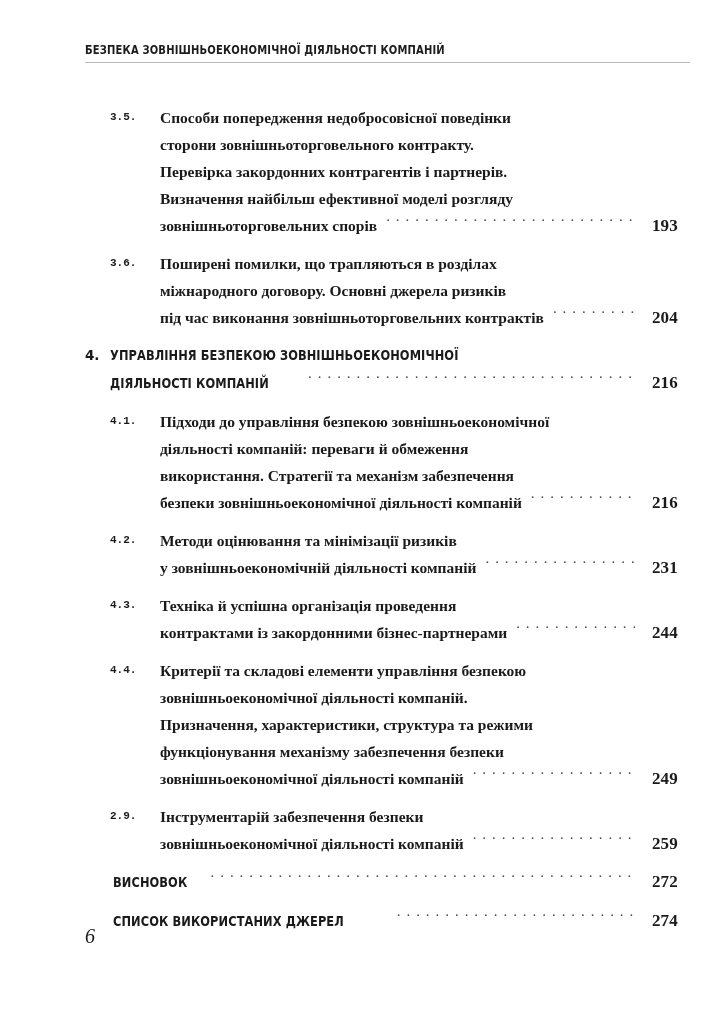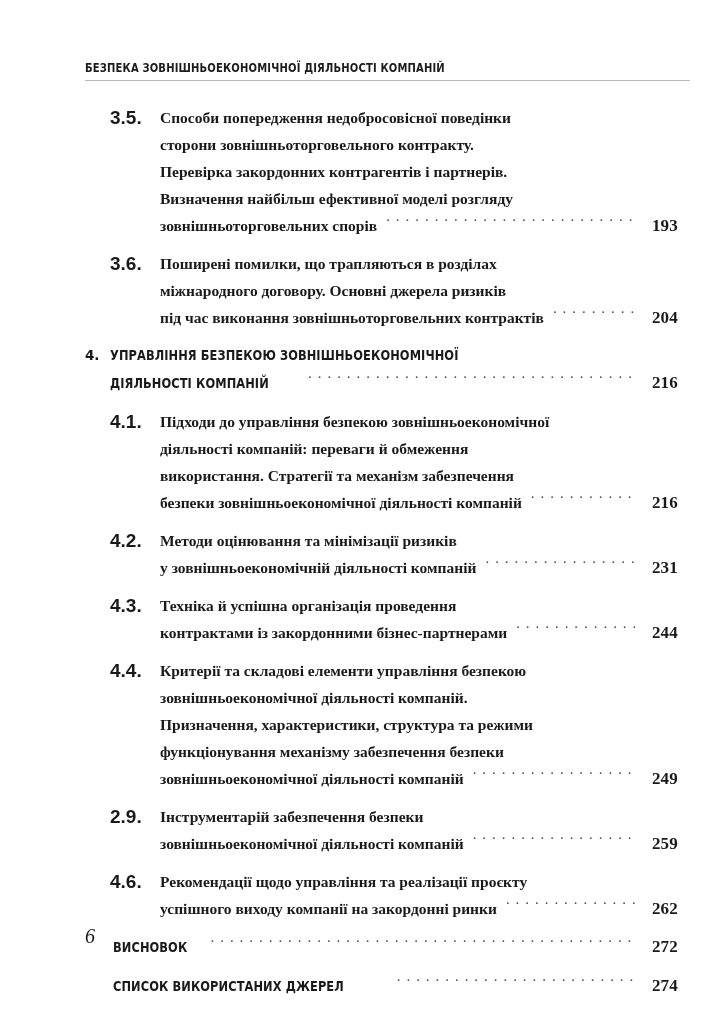--- a/index.html
+++ b/index.html
@@ -21,21 +21,21 @@
     position: relative;
     width: 720px;
     height: 1024px;
     box-sizing: border-box;
   }
 
   
   .running-head {
     position: absolute;
     left: 85px;
-    top: 60px;
+    top: 42px;
     width: 605px;
   }
   .running-head-text {
     font-family: "DejaVu Sans", "Liberation Sans", sans-serif;
     font-weight: bold;
     font-size: 12.5px;
     letter-spacing: 0.2px;
     color: #1c1c1c;
     text-transform: uppercase;
     transform: scaleX(0.80);
@@ -59,23 +59,23 @@
   }
 
   .entry {
     display: flex;
     align-items: flex-start;
     margin-bottom: 11px;
   }
 
   .entry .num {
     flex: 0 0 auto;
-    font-family: Liberation Sans, sans-serif;
+    font-family: Liberation Mono, monospace;
     font-weight: bold;
-    font-size: 19px;
+    font-size: 11px;
     line-height: 27px;
     text-align: left;
   }
 
   
   .entry.sub .num {
     width: 50px;
     margin-left: 110px;
   }
   .entry.sub .body {
@@ -277,31 +277,20 @@
         <div class="num">2.9.</div>
         <div class="body">
           <div class="line"><span class="txt">Інструментарій забезпечення безпеки</span></div>
           <div class="line last">
             <span class="txt">зовнішньоекономічної діяльності компаній</span>
             <span class="leader"></span>
             <span class="pageno">259</span>
           </div>
         </div>
       </div>
-      <div class="entry sub">
-        <div class="num">4.6.</div>
-        <div class="body">
-          <div class="line"><span class="txt">Рекомендації щодо управління та реалізації проєкту</span></div>
-          <div class="line last">
-            <span class="txt">успішного виходу компанії на закордонні ринки</span>
-            <span class="leader"></span>
-            <span class="pageno">262</span>
-          </div>
-        </div>
-      </div>
       <div class="entry plain">
         <div class="body">
           <div class="line caps last">
             <span class="txt">ВИСНОВОК</span>
             <span class="leader"></span>
             <span class="pageno">272</span>
           </div>
         </div>
       </div>
       <div class="entry plain">

